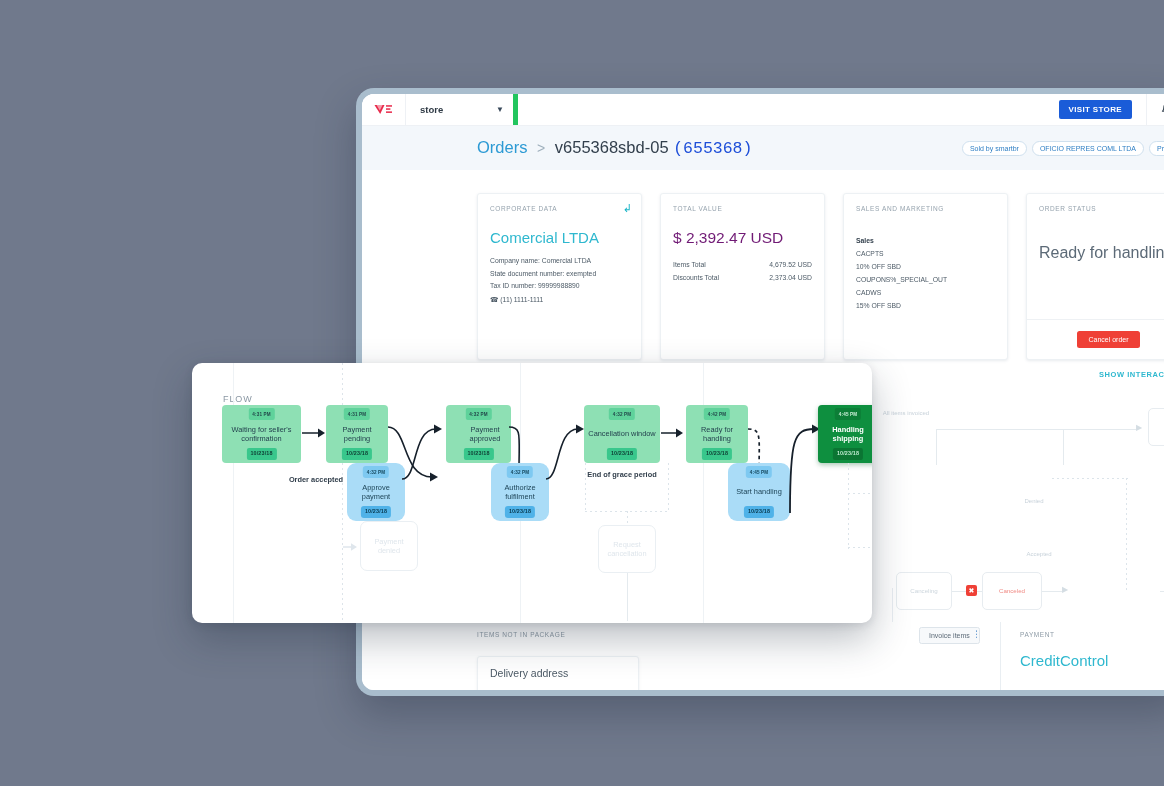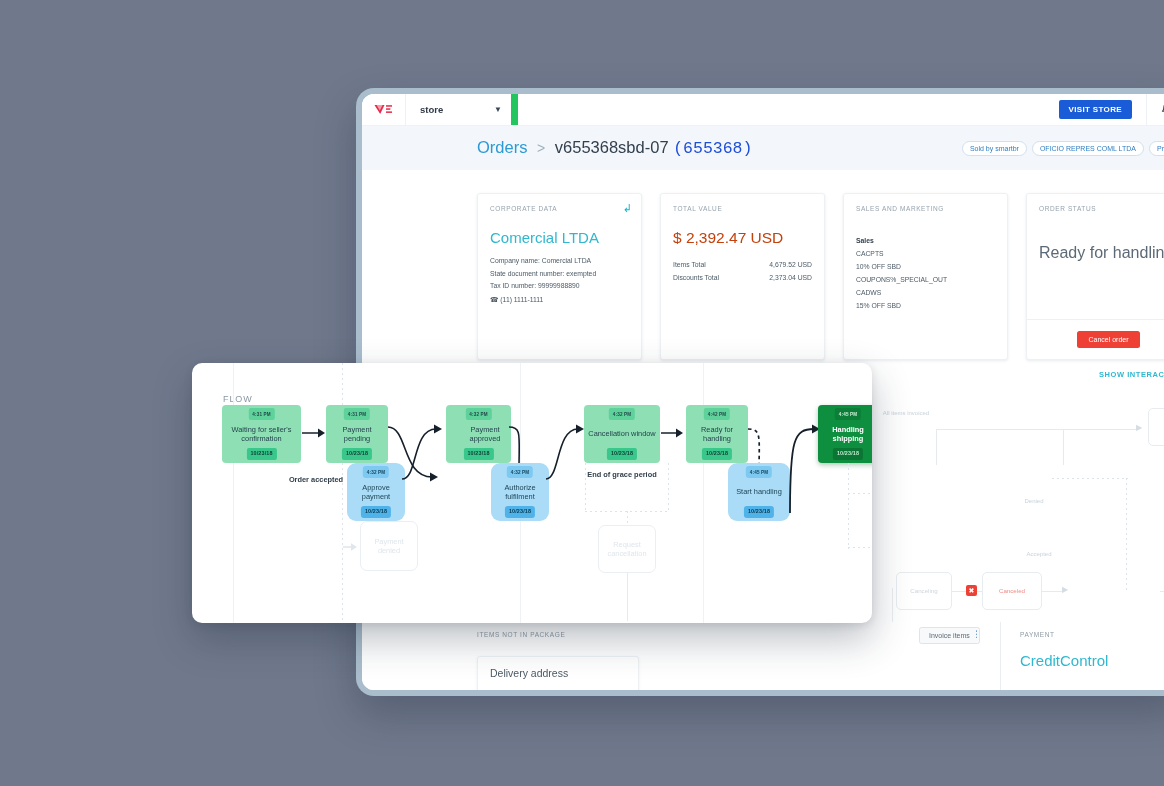--- a/index.html
+++ b/index.html
@@ -27,21 +27,21 @@
     height:32px; background:#fff; display:flex; align-items:stretch;
     border-bottom:1px solid #eef1f5; position:relative;
   }
   .logo-cell{
     width:44px; display:flex; align-items:center; justify-content:center;
     border-right:1px solid #eef1f5;
   }
   .logo-mark{ display:block; }
   .acct-cell{
     width:112px; display:flex; align-items:center; justify-content:space-between;
-    padding:0 9px 0 14px; border-right:7px solid #22c55e;
+    padding:0 9px 0 14px; border-right:5px solid #22c55e;
     font-size:9.5px; color:#2f3a45; font-weight:600;
   }
   .chev{ color:#38485a; font-size:8px; line-height:1; }
   .topbar-spacer{ flex:1 1 auto; }
   .topbar-right{ display:flex; align-items:center; gap:0; }
   .visit-store{
     background:#1a5cd8; color:#fff; font-size:8px; font-weight:700;
     letter-spacing:.35px; padding:5px 10px; border-radius:2px;
     border:none; cursor:pointer; margin-right:14px;
   }
@@ -88,21 +88,21 @@
   .card-corner{
     position:absolute; right:9px; top:9px; color:#15b3c6; font-size:11px; line-height:1;
   }
   .card-title{
     margin-top:17px; font-size:15px; color:#2fb8cf; font-weight:400; white-space:nowrap;
   }
   .kv-lines{ margin-top:9px; }
   .kv-lines div{ font-size:6.8px; color:#4c5a66; line-height:12.5px; white-space:nowrap; }
   .phone{ margin-top:3px; font-size:6.8px; color:#4c5a66; }
   .money{
-    margin-top:17px; font-size:15.5px; color:#c2410c; font-weight:400; white-space:nowrap;
+    margin-top:17px; font-size:15.5px; color:#701a75; font-weight:400; white-space:nowrap;
   }
   .tv-rows{ margin-top:11px; }
   .tv-row{
     display:flex; justify-content:space-between; font-size:6.8px;
     color:#4c5a66; line-height:13px;
   }
   .sm-list{ margin-top:22px; }
   .sm-list .sm-h{ font-size:6.8px; font-weight:700; color:#33404d; line-height:13px; }
   .sm-list .sm-i{ font-size:6.8px; color:#4c5a66; line-height:13px; white-space:nowrap; }
   .status-card{ padding:11px 12px 0 12px; }
@@ -261,21 +261,21 @@
           
         </div>
       </div>
     </div>
   </div>
 
   <div class="crumbstrip">
     <div class="crumbs">
       <span class="c-link">Orders</span>
       <span class="c-sep">&gt;</span>
-      <span class="c-cur">v655368sbd-07</span>
+      <span class="c-cur">v655368sbd-05</span>
       <span class="c-id">(655368)</span>
     </div>
     <div class="chips">
       <span class="chip">Sold by smartbr</span>
       <span class="chip">OFICIO REPRES COML LTDA</span>
       <span class="chip">Print &amp;</span>
     </div>
   </div>
 
   <div class="cards">

